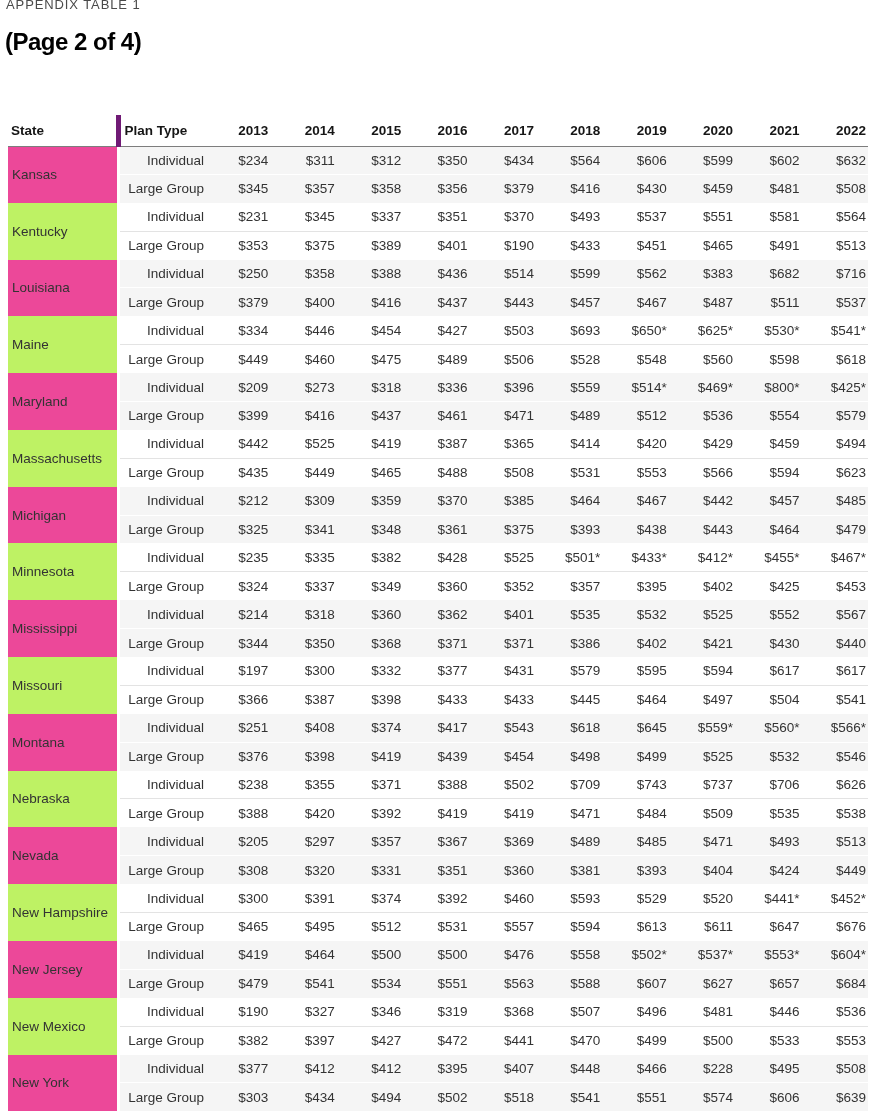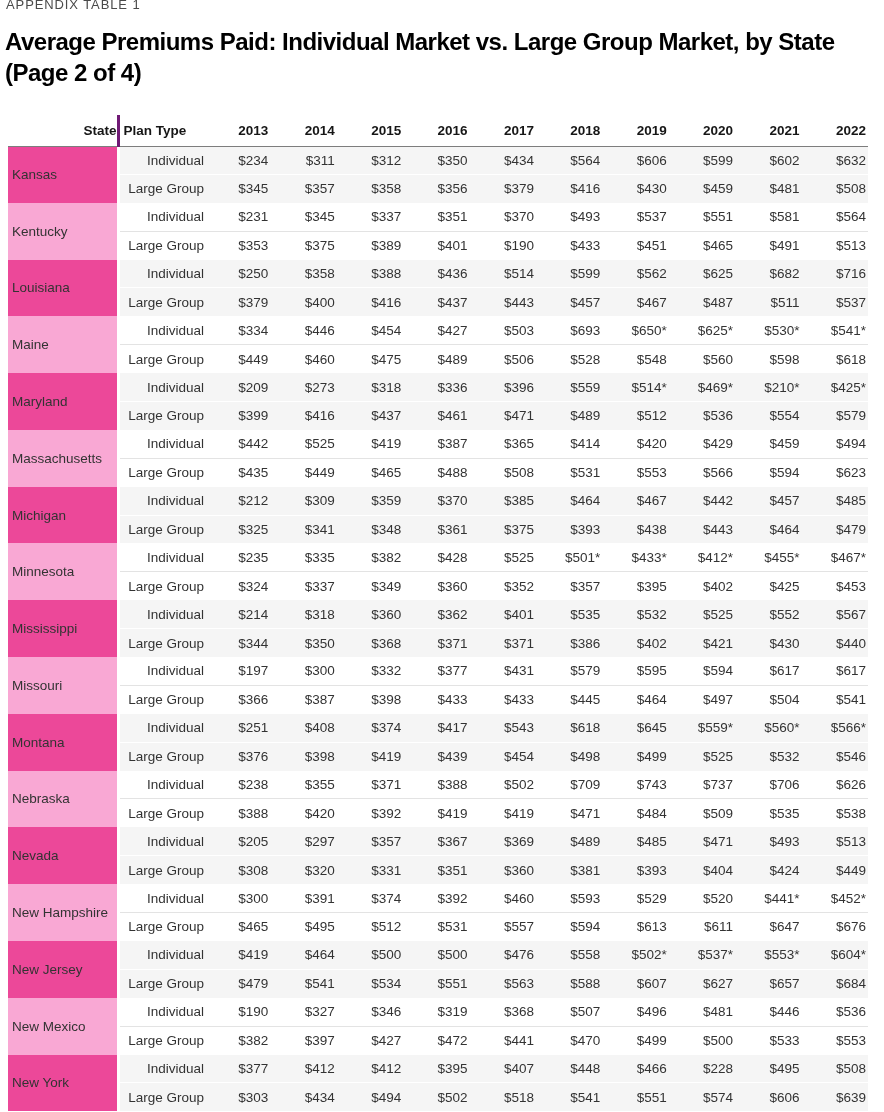--- a/index.html
+++ b/index.html
@@ -25,44 +25,43 @@
     position:absolute; top:115px; left:8px;
     width:860px; table-layout:fixed;
     border-collapse:collapse;
   }
   thead th {
     height:31px; vertical-align:middle;
     font-size:13.5px; font-weight:700; color:#161616;
     border-bottom:1px solid #7d7d7d;
     padding:0;
   }
-  th.col-state { width:110px; text-align:right; padding-left:3px; border-right:3px solid #701a75; }
+  th.col-state { width:110px; text-align:left; padding-left:3px; border-right:5px solid #701a75; }
   th.col-plan  { width:86px;  text-align:left; padding-left:4px; }
   th.col-year  { text-align:right; padding-right:2px; }
   tbody tr { height:28.4px; }
   tbody td, tbody th { font-size:13.5px; font-weight:400; color:#333; vertical-align:middle; }
   .state-cell {
     text-align:left; padding-left:4px;
     border-right:3px solid #ffffff;
-    background:#f9a8d4;
+    background:#bef264;
   }
   .plan-cell  { text-align:right; padding-left:4px; }
   .value-cell { text-align:right; padding-right:2px; }
   tr.shaded td { background:#f5f5f5; }
   tr.shaded .state-cell { background:#ec4899; }
   tr.second .plan-cell, tr.second .value-cell { border-top:1px solid #e3e3e3; }
   tr.shaded.second .plan-cell, tr.shaded.second .value-cell { border-top:1px solid #ffffff; }
 </style>
 </head>
 <body>
 
 <div class="appendix-label">APPENDIX TABLE 1</div>
 
 <h1 class="page-title">
-  <span class="title-line">Average Premiums Paid: Individual Market vs. Large Group Market, by State</span>
   <span class="title-line">(Page 2 of 4)</span>
 </h1>
 
 <table class="data-table">
   <thead>
     <tr id="header-row">
         <th class="col-state">State</th>
         <th class="col-plan">Plan Type</th>
         <th class="col-year">2013</th>
         <th class="col-year">2014</th>
@@ -134,21 +133,21 @@
       <tr class="shaded first">
         <th rowspan="2" class="state-cell">Louisiana</th>
         <td class="plan-cell">Individual</td>
         <td class="value-cell">$250</td>
         <td class="value-cell">$358</td>
         <td class="value-cell">$388</td>
         <td class="value-cell">$436</td>
         <td class="value-cell">$514</td>
         <td class="value-cell">$599</td>
         <td class="value-cell">$562</td>
-        <td class="value-cell">$625</td>
+        <td class="value-cell">$383</td>
         <td class="value-cell">$682</td>
         <td class="value-cell">$716</td>
       </tr>
       <tr class="shaded second">
         <td class="plan-cell">Large Group</td>
         <td class="value-cell">$379</td>
         <td class="value-cell">$400</td>
         <td class="value-cell">$416</td>
         <td class="value-cell">$437</td>
         <td class="value-cell">$443</td>
@@ -189,21 +188,21 @@
         <th rowspan="2" class="state-cell">Maryland</th>
         <td class="plan-cell">Individual</td>
         <td class="value-cell">$209</td>
         <td class="value-cell">$273</td>
         <td class="value-cell">$318</td>
         <td class="value-cell">$336</td>
         <td class="value-cell">$396</td>
         <td class="value-cell">$559</td>
         <td class="value-cell">$514*</td>
         <td class="value-cell">$469*</td>
-        <td class="value-cell">$210*</td>
+        <td class="value-cell">$800*</td>
         <td class="value-cell">$425*</td>
       </tr>
       <tr class="shaded second">
         <td class="plan-cell">Large Group</td>
         <td class="value-cell">$399</td>
         <td class="value-cell">$416</td>
         <td class="value-cell">$437</td>
         <td class="value-cell">$461</td>
         <td class="value-cell">$471</td>
         <td class="value-cell">$489</td>

